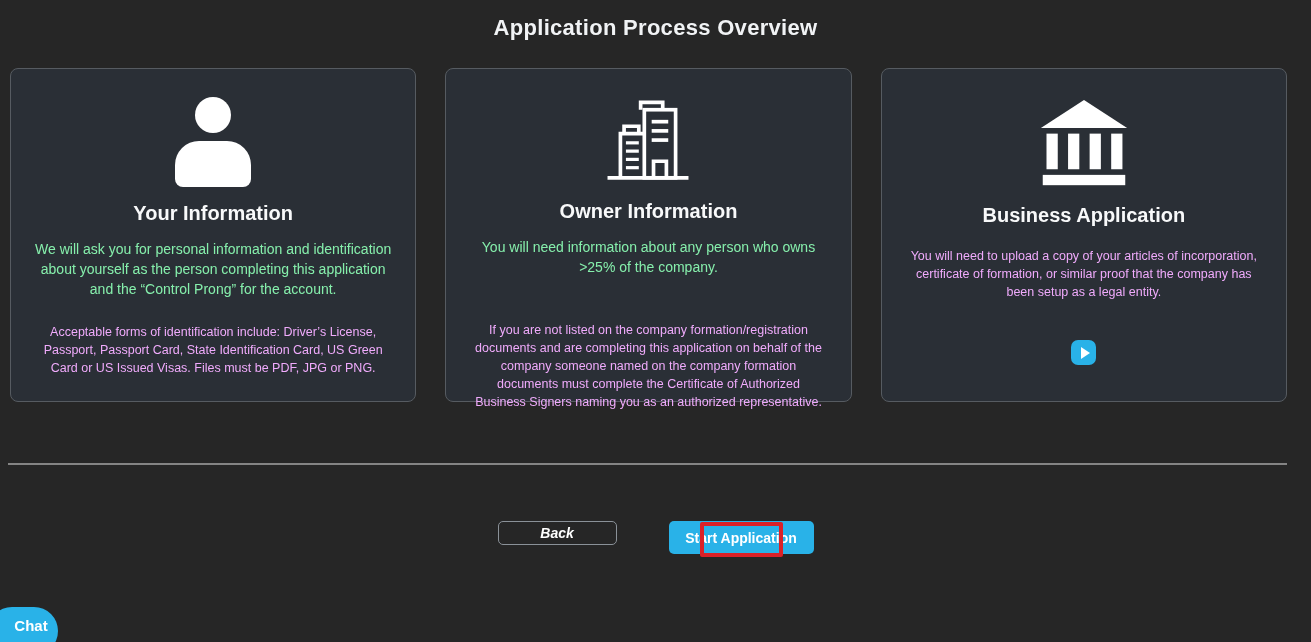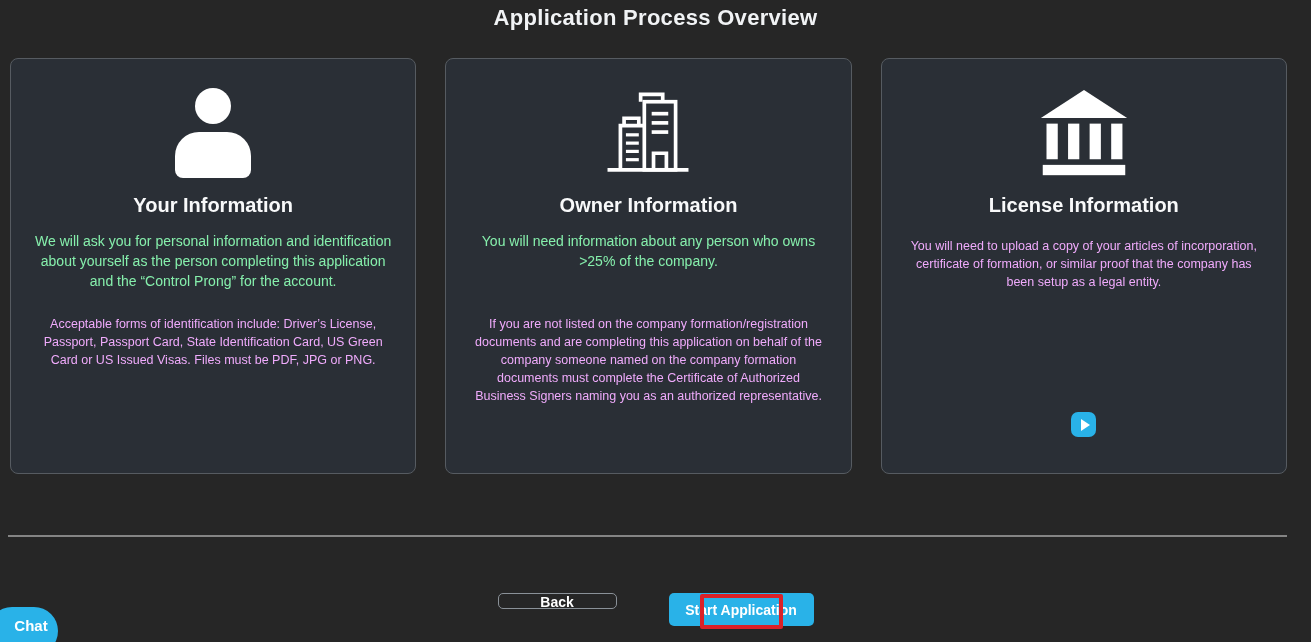--- a/index.html
+++ b/index.html
@@ -4,36 +4,36 @@
 <style>
   * { box-sizing: border-box; margin: 0; padding: 0; }
   html, body { width: 1311px; height: 642px; overflow: hidden; }
   body {
     background: #262626;
     font-family: "Liberation Sans", "DejaVu Sans", sans-serif;
     color: #ffffff;
     position: relative;
   }
   .page-title {
-    padding-top: 4px;
+    padding-top: 14px;
     text-align: center;
     font-size: 22px;
     line-height: 28px;
     font-weight: 600;
     letter-spacing: 0.3px;
     color: #f1f3f5;
   }
   .cards {
     display: flex;
     gap: 29px;
     margin: 26px 24px 0 10px;
   }
   .card {
     flex: 1;
-    height: 416px;
+    height: 334px;
     background: #2a2f36;
     border: 1px solid #565b61;
     border-radius: 8px;
     padding: 28px 24px 24px 24px;
     display: flex;
     flex-direction: column;
     align-items: center;
     text-align: center;
   }
   .icon-wrap {
@@ -103,29 +103,30 @@
     margin: 61px 24px 0 8px;
   }
   .footer-buttons {
     margin-top: 56px;
     display: flex;
     justify-content: center;
     gap: 11px;
   }
   .back-button {
     width: 119px;
-    height: 16px;
+    height: 24px;
     background: transparent;
     border: 1px solid #8a9198;
     border-radius: 5px;
     color: #ffffff;
     font-family: inherit;
     font-size: 14px;
     font-weight: 600;
     cursor: pointer;
+    font-style: italic;
   }
   .start-button {
     position: relative;
     width: 145px;
     height: 33px;
     background: #29b2e8;
     border: none;
     border-radius: 5px;
     color: #ffffff;
     font-family: inherit;
@@ -208,21 +209,21 @@
     <div class="icon-wrap">
       <svg width="90" height="88" viewBox="0 0 96 92" fill="#ffffff">
         <polygon points="48,0 2,30 94,30"></polygon>
         <rect x="8" y="36" width="12" height="38"></rect>
         <rect x="31" y="36" width="12" height="38"></rect>
         <rect x="54" y="36" width="12" height="38"></rect>
         <rect x="77" y="36" width="12" height="38"></rect>
         <rect x="4" y="80" width="88" height="11"></rect>
       </svg>
     </div>
-    <div class="card-title">License Information</div>
+    <div class="card-title">Business Application</div>
     <p class="card-note">You will need to upload a copy of your articles of incorporation, certificate of formation, or similar proof that the company has been setup as a legal entity.</p>
     <div class="doc-link">
       <span class="play-btn">
           <span class="play-tri"></span>
         </span>
     </div>
   </div>
 
 </div>
 

